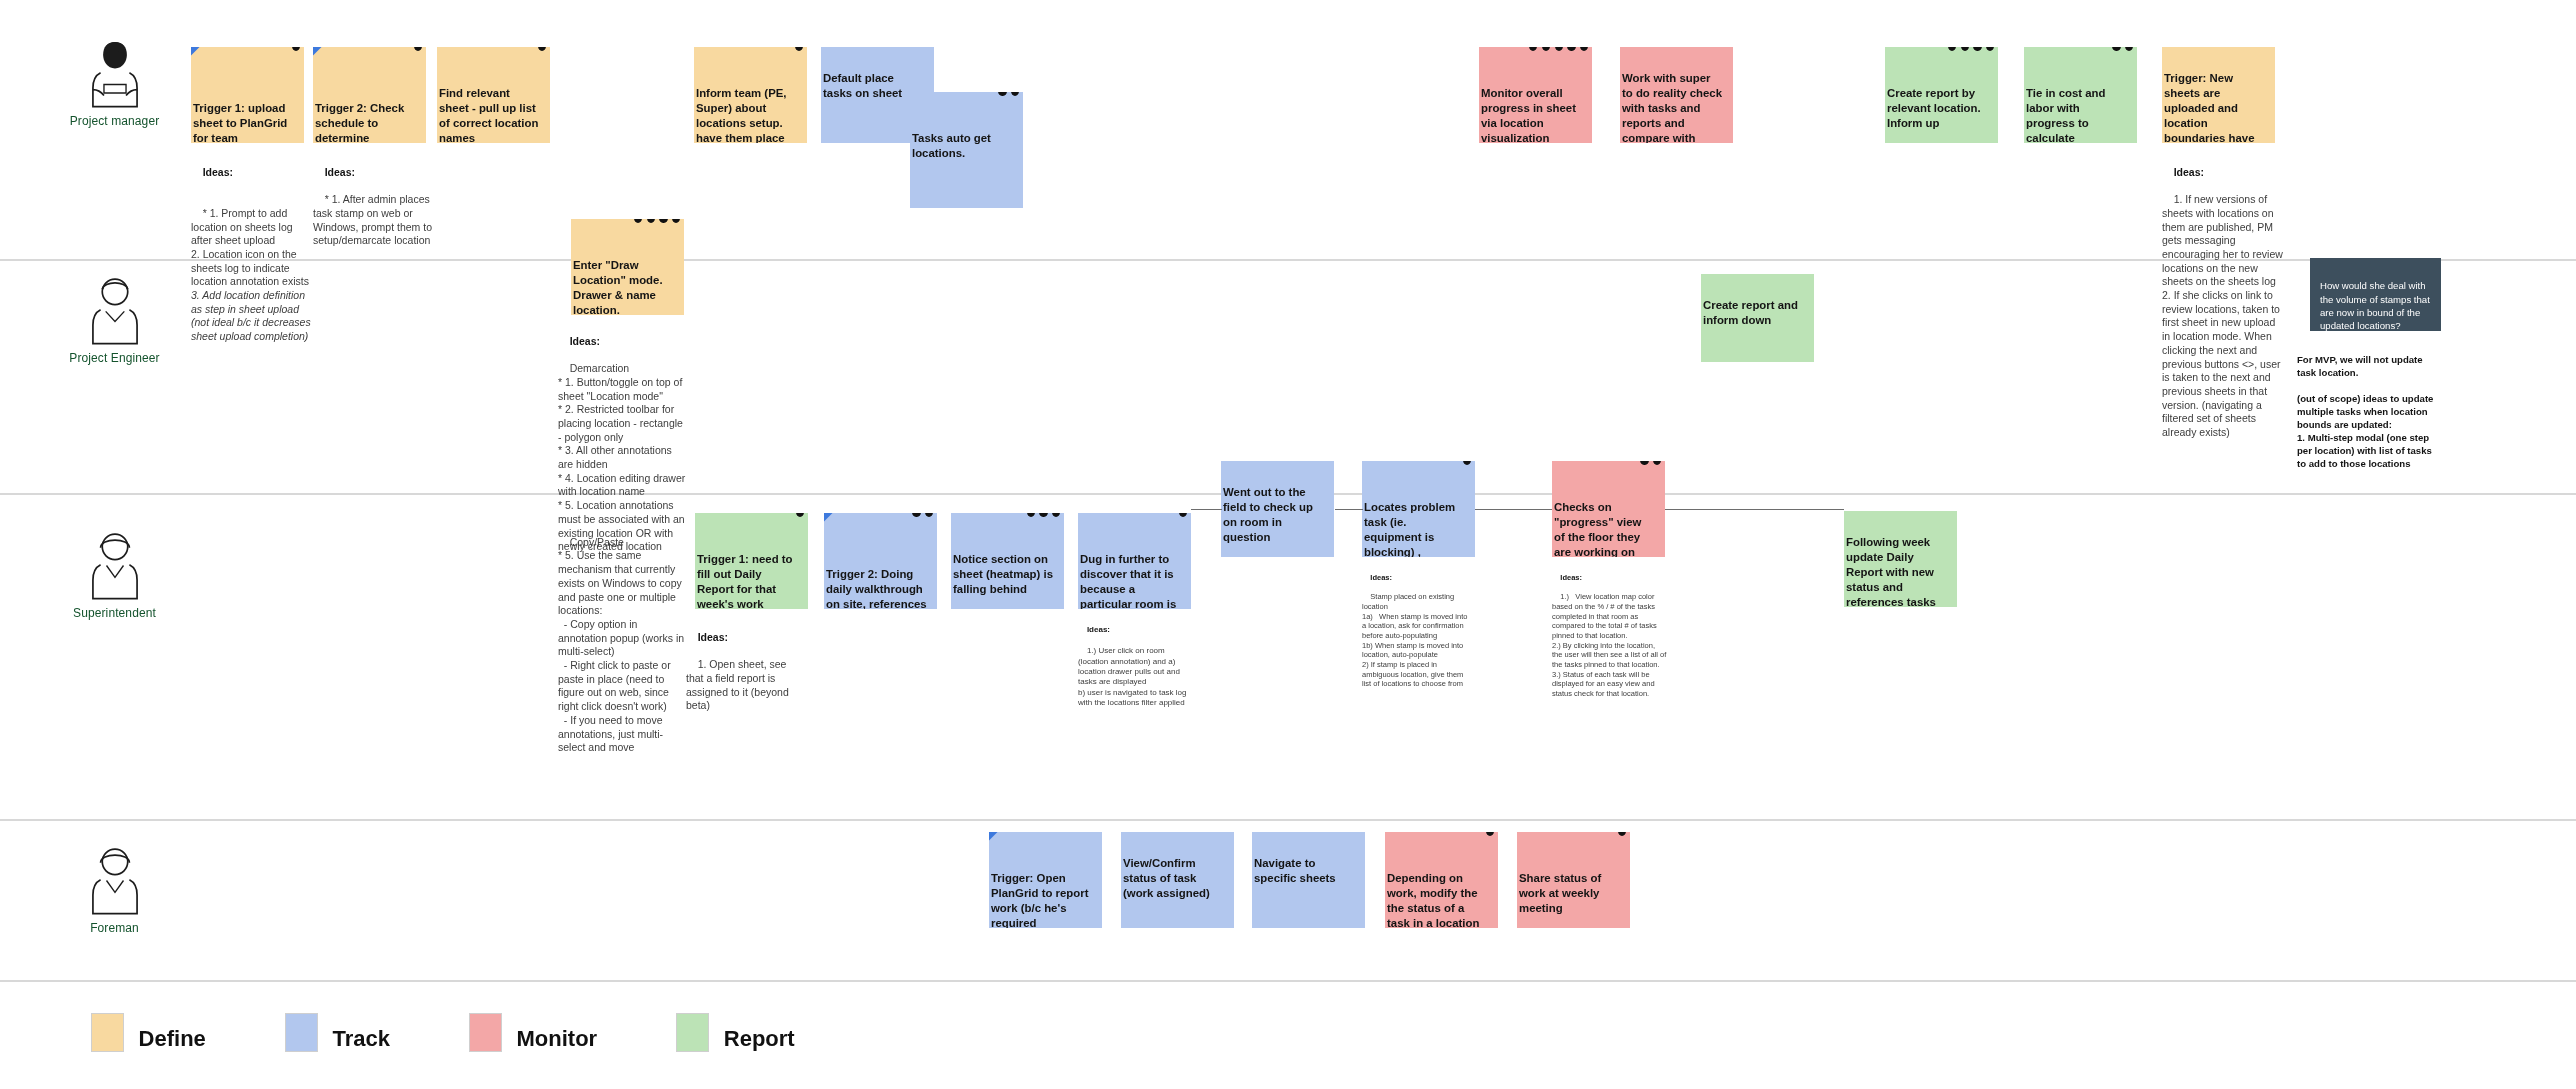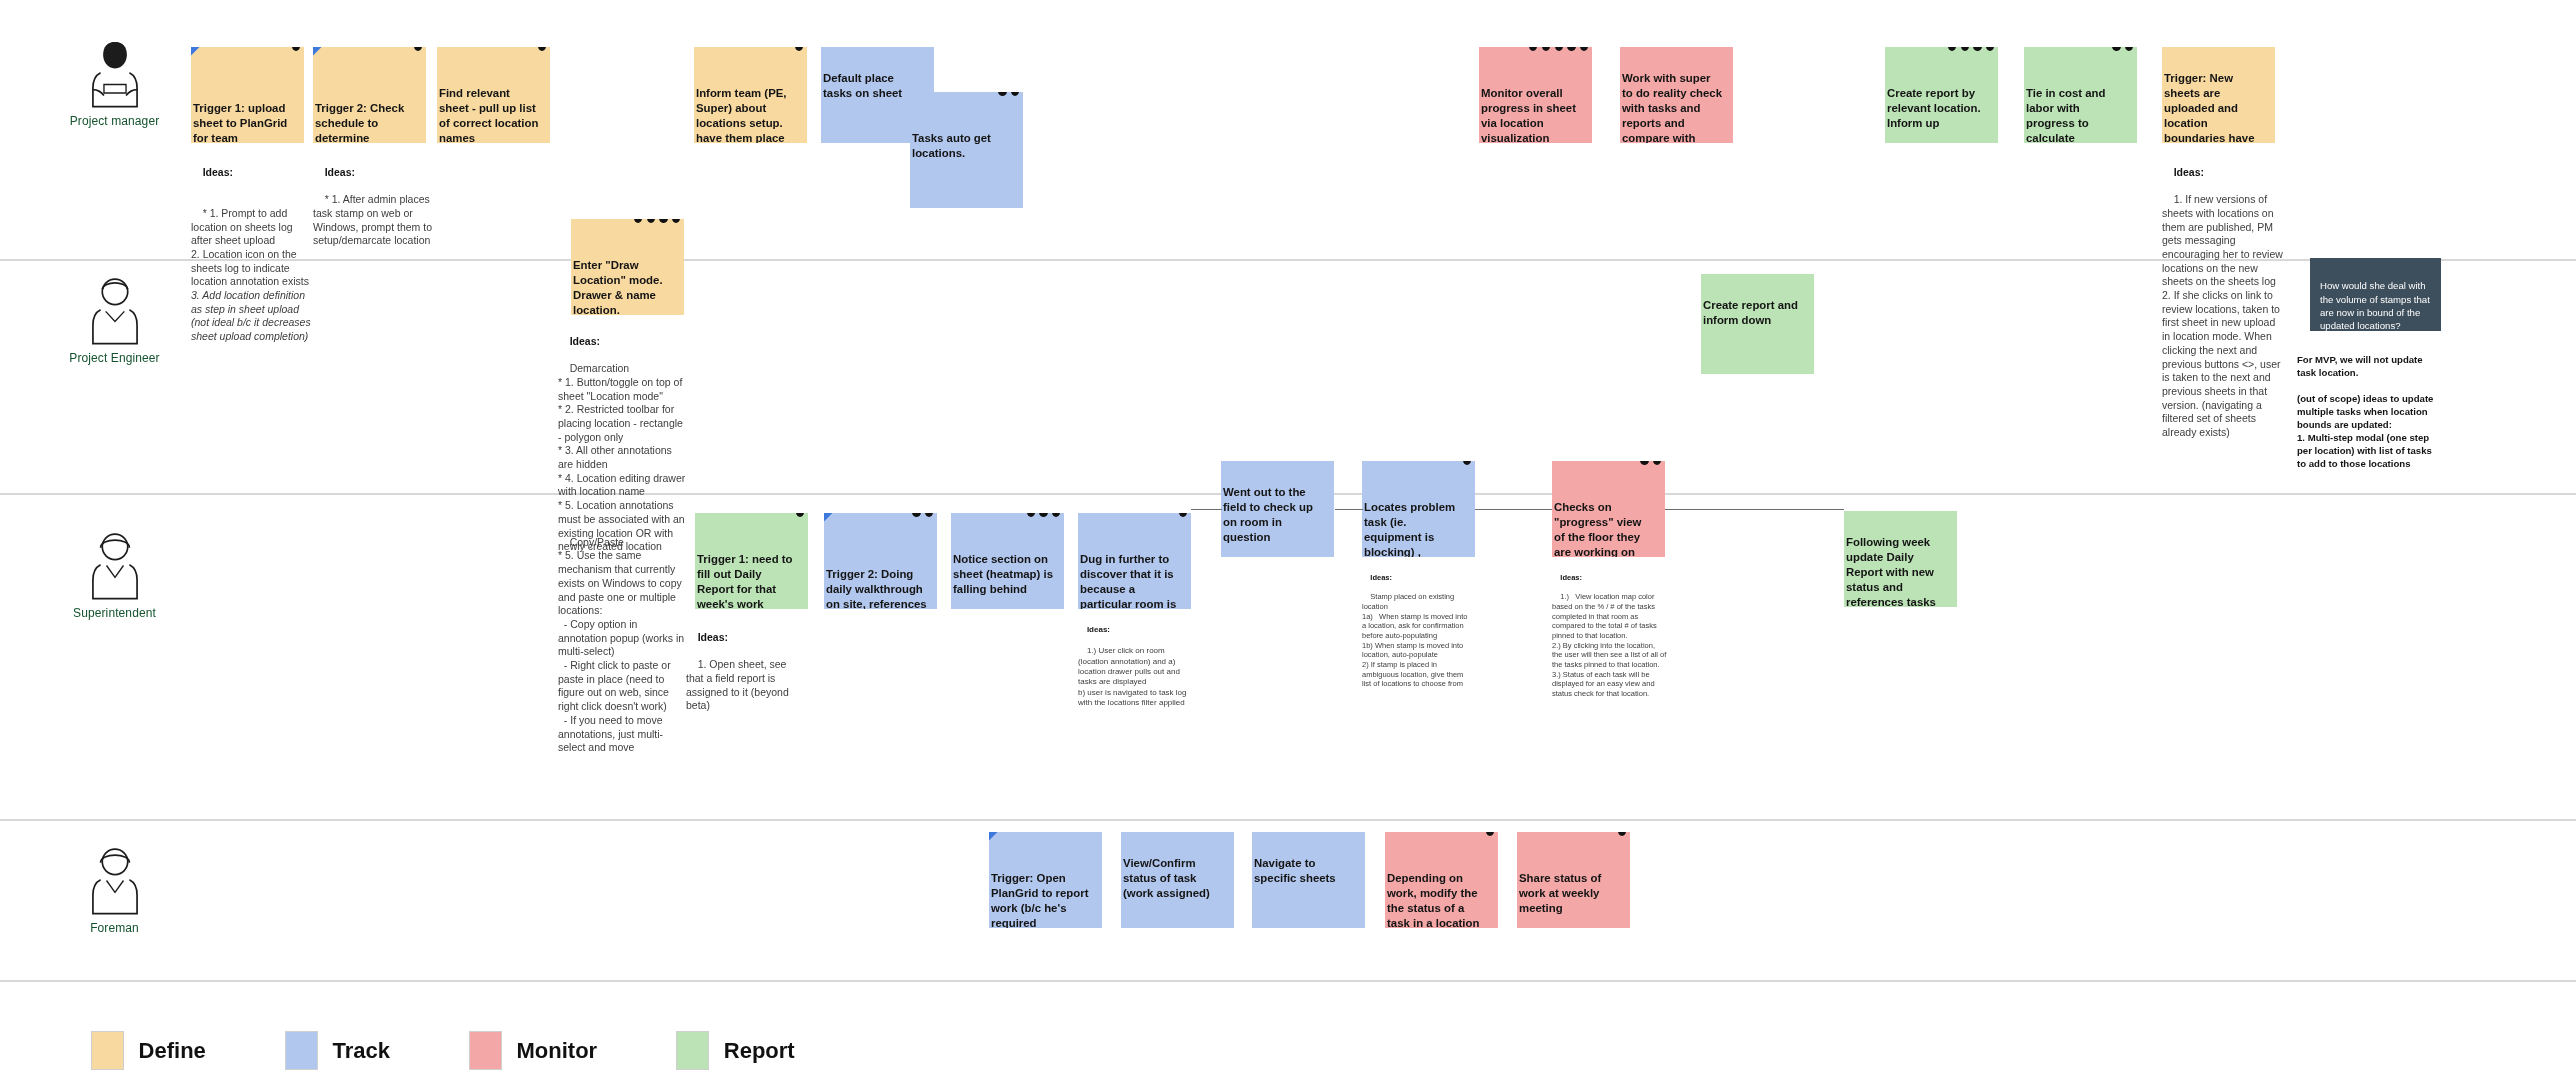--- a/index.html
+++ b/index.html
@@ -127,23 +127,22 @@
   }
   
   .legend {
     position: absolute;
     display: flex;
     align-items: center;
     gap: 79px;
   }
   .legend-item {
     display: flex;
-    align-items: center;
+    align-items: flex-end;
     gap: 14.6px;
-    margin-top: 18px;
   }
   .legend-swatch {
     width: 31px;
     height: 37px;
     border: 0.9px solid #cfcfcf;
   }
   .legend-label {
     font-size: 22px;
     font-weight: bold;
     color: #111111;
@@ -272,21 +271,21 @@
     <span>Enter "Draw Location" mode. Drawer &amp; name location. copy/paste to other sheets of same plan location</span>
   </div>
   <div class="ideas" style="left:558px; top:321px; width:130px;">
     <span class="hd">Ideas:</span><br>
     <span>Demarcation<br>* 1. Button/toggle on top of sheet "Location mode"<br>* 2. Restricted toolbar for placing location - rectangle - polygon only<br>* 3. All other annotations are hidden<br>* 4. Location editing drawer with location name<br>* 5. Location annotations must be associated with an existing location OR with newly created location</span>
   </div>
   <div class="ideas" style="left:558px; top:522px; width:130px;">
     <span>Copy/Paste<br>* 5. Use the same mechanism that currently exists on Windows to copy and paste one or multiple locations:<br>&nbsp;&nbsp;- Copy option in annotation popup (works in multi-select)<br>&nbsp;&nbsp;- Right click to paste or paste in place (need to figure out on web, since right click doesn't work)<br>&nbsp;&nbsp;- If you need to move annotations, just multi-select and move</span>
   </div>
 
-  <div class="note report" style="left:1701px; top:274px; width:113px; height:100px;">
+  <div class="note report" style="left:1701px; top:274px; width:113px; height:88px;">
     <span>Create report and inform down</span>
   </div>
 
   <div class="comment-card" style="left:2310px; top:258px; width:131px; height:73px;">
     <span>How would she deal with the volume of stamps that are now in bound of the updated locations? Maybe they task a PE to do this?</span>
   </div>
   <div class="note-text-dark" style="left:2297px; top:340px; width:146px;">
     <span>For MVP, we will not update task location.
 
 (out of scope) ideas to update multiple tasks when location bounds are updated:

